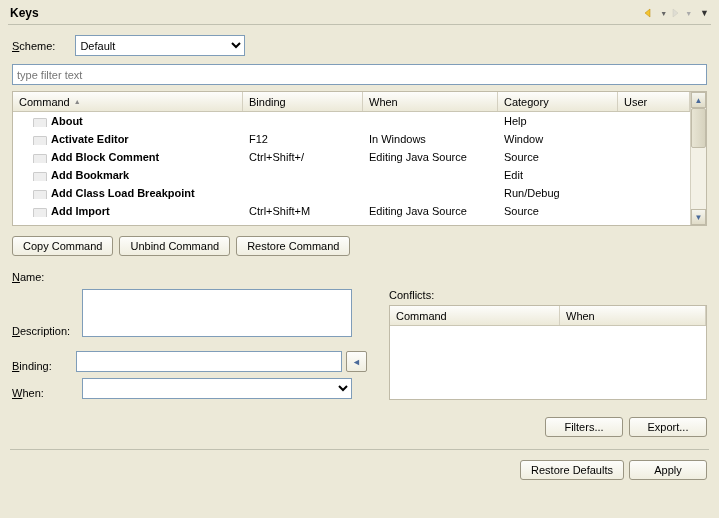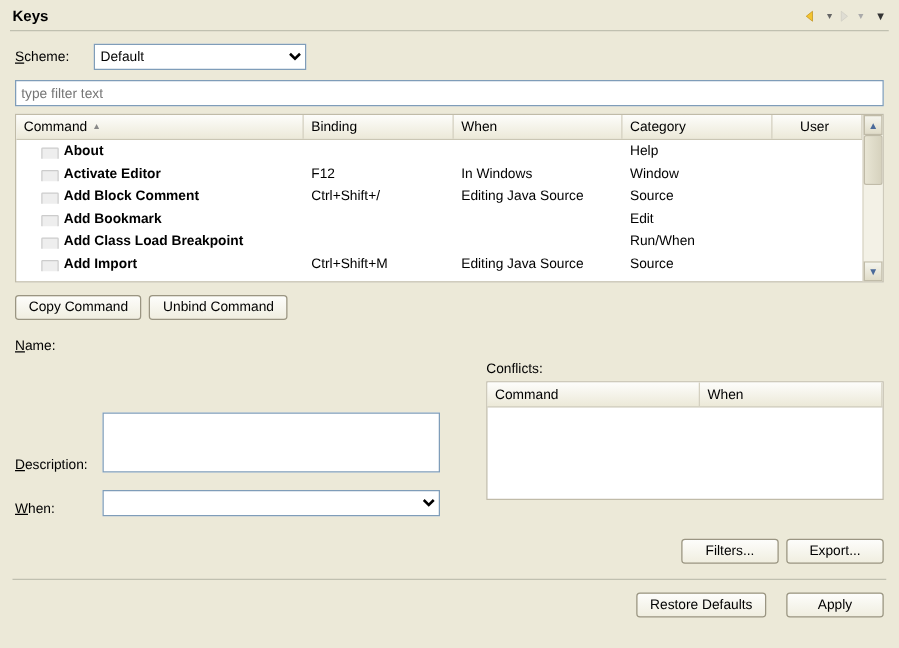--- a/index.html
+++ b/index.html
@@ -98,21 +98,21 @@
 .th.sorted::after {
   content: '▲';
   font-size: 7px;
   color: #888;
   margin-left: 4px;
 }
 .col-cmd { width: 230px; }
 .col-bind { width: 120px; }
 .col-when { width: 135px; }
 .col-cat { width: 120px; }
-.col-user { flex: 1; margin-left: 16px; }
+.col-user { flex: 1; }
 .tbody { }
 .tr {
   display: flex;
   height: 18px;
   align-items: center;
   font-size: 11px;
 }
 .td { padding: 0 6px; overflow: hidden; white-space: nowrap; }
 .td.cmd { width: 230px; padding-left: 38px; position: relative; font-weight: bold; }
 .td.cmd::before {
@@ -171,21 +171,21 @@
   background: linear-gradient(#fdfdfb, #f0eee0);
   border: 1px solid #9a9582;
   border-radius: 3px;
   cursor: pointer;
   min-width: 70px;
 }
 .lower {
   display: flex;
   gap: 22px;
 }
-.lower-left { width: 355px; margin-top: 41px; }
+.lower-left { width: 355px; }
 .lower-right { flex: 1; }
 .field-row {
   display: flex;
   align-items: flex-end;
   margin-bottom: 6px;
 }
 .field-label { width: 70px; padding-top: 3px; }
 textarea.desc {
   width: 270px;
   height: 48px;
@@ -248,21 +248,21 @@
 .cth.c2 { flex: 1; }
 .footer-row1 {
   display: flex;
   justify-content: flex-end;
   gap: 6px;
   padding: 12px 12px 0 12px;
 }
 .footer-row2 {
   display: flex;
   justify-content: flex-end;
-  gap: 16px;
+  gap: 5px;
   padding: 10px 12px 0 0;
 }
 button.wide { min-width: 78px; }
 .hr2 {
   border-top: 1px solid #c0c0b0;
   margin: 12px 10px 0 10px;
 }
 </style>
 </head>
 <body>
@@ -332,21 +332,21 @@
             <div class="td cmd">Add Bookmark</div>
             <div class="td bind"></div>
             <div class="td when"></div>
             <div class="td cat">Edit</div>
             <div class="td user"></div>
           </div>
           <div class="tr">
             <div class="td cmd">Add Class Load Breakpoint</div>
             <div class="td bind"></div>
             <div class="td when"></div>
-            <div class="td cat">Run/When</div>
+            <div class="td cat">Run/Debug</div>
             <div class="td user"></div>
           </div>
           <div class="tr">
             <div class="td cmd">Add Import</div>
             <div class="td bind">Ctrl+Shift+M</div>
             <div class="td when">Editing Java Source</div>
             <div class="td cat">Source</div>
             <div class="td user"></div>
           </div>
         </div>
@@ -356,34 +356,42 @@
       <div class="sb-track">
           <div class="sb-thumb"></div>
         </div>
       <div class="sb-btn">▼</div>
     </div>
   </div>
 
   <div class="btn-row">
     <button class="btn">Copy Command</button>
     <button class="btn">Unbind Command</button>
+    <button class="btn">Restore Command</button>
   </div>
 
   <div class="field-row">
     <span class="field-label"><u>N</u>ame:</span>
     <span></span>
   </div>
 
   <div class="lower">
     <div class="lower-left">
       <div class="field-row">
         <span class="field-label"><u>D</u>escription:</span>
         <textarea class="desc" readonly="" style=""></textarea>
       </div>
       <div style="height:8px;"></div>
+      <div class="field-row">
+        <span class="field-label"><u>B</u>inding:</span>
+        <div class="binding-wrap">
+          <input type="text" class="text-field" style="">
+          <span class="tiny-btn">◄</span>
+        </div>
+      </div>
       <div class="field-row">
         <span class="field-label"><u>W</u>hen:</span>
         <select class="when-select"><option></option></select>
       </div>
     </div>
     <div class="lower-right">
       <span class="conflicts-label">Conflicts:</span>
       <div class="conflicts-table">
         <div class="conflicts-head">
           <div class="cth c1">Command</div>

